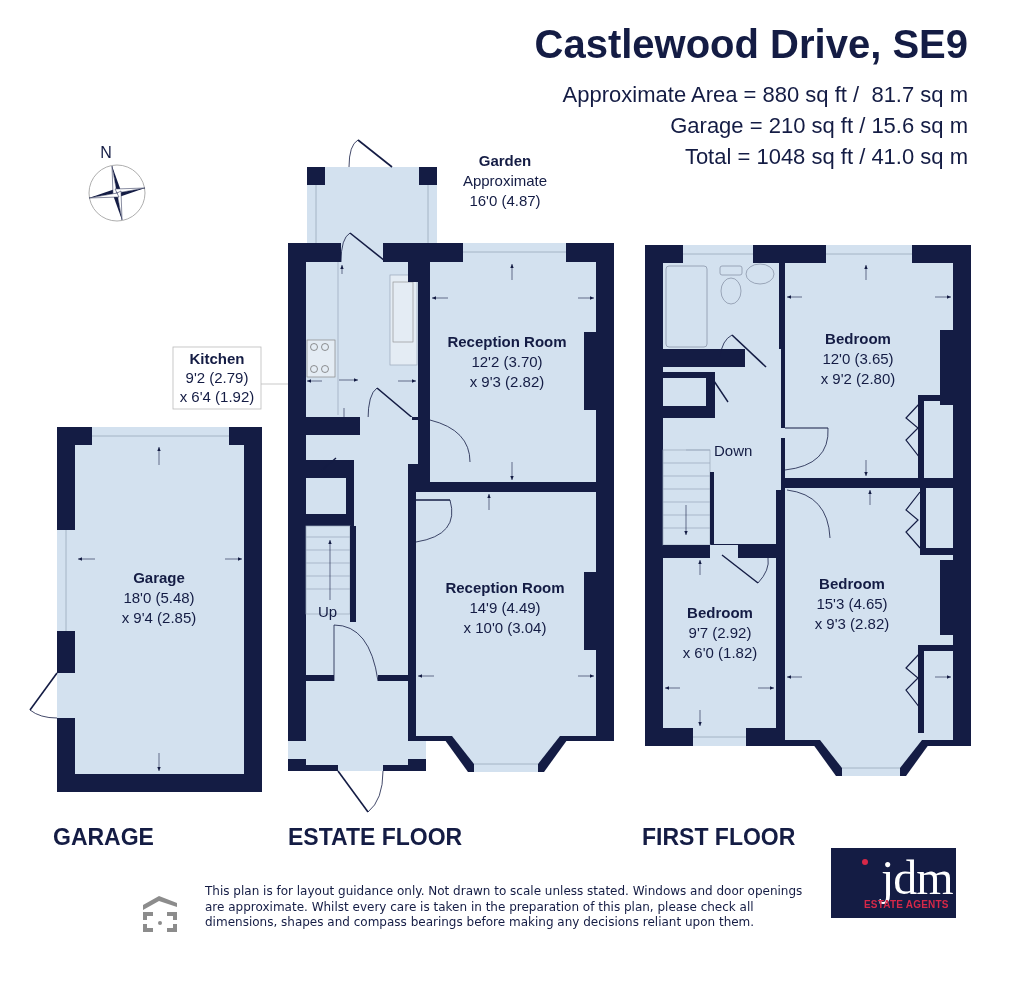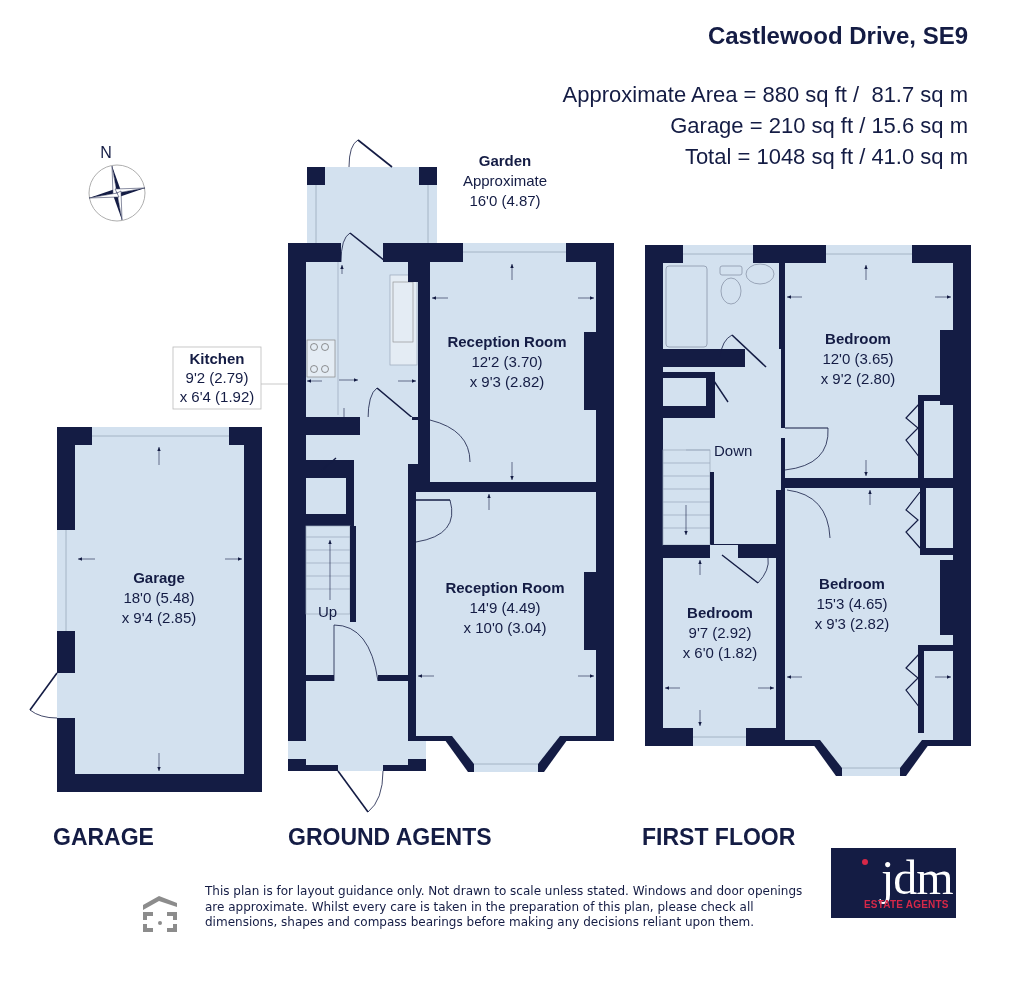--- a/index.html
+++ b/index.html
@@ -1,17 +1,17 @@
 <!DOCTYPE html>
 <html><head>
 <meta charset="utf-8">
 <style>
   html, body { margin: 0; padding: 0; background: #ffffff; }
   body { width: 1020px; height: 986px; position: relative; overflow: hidden; font-family: "Liberation Sans", sans-serif; color: #141c44; }
-  .title { position: absolute; right: 52px; top: 22px; font-size: 24px; font-weight: bold; color: #141c44; letter-spacing: 0; text-align: right; }
+  .title { position: absolute; right: 52px; top: 22px; font-size: 40px; font-weight: bold; color: #141c44; letter-spacing: 0; text-align: right; }
   .area-line { position: absolute; right: 52px; font-size: 22px; color: #141c44; text-align: right; white-space: pre; }
   .l1 { top: 82px; } .l2 { top: 113px; } .l3 { top: 144px; }
   svg.plan { position: absolute; left: 0; top: 0; }
   .room-name { font-family: "Liberation Sans", sans-serif; font-weight: bold; font-size: 15px; fill: #141c44; }
   .room-dim { font-family: "Liberation Sans", sans-serif; font-size: 15px; fill: #141c44; }
   .floor-label { position: absolute; top: 824px; font-size: 23px; font-weight: bold; color: #141c44; }
   .disclaimer { position: absolute; left: 205px; top: 884px; width: 600px; font-family: "DejaVu Sans", sans-serif; font-size: 12px; line-height: 15.5px; color: #141c44; }
   .disclaimer .produced { font-weight: bold; display: block; }
   .logo { position: absolute; left: 831px; top: 848px; width: 125px; height: 70px; background: #141c44; }
   .logo .jdm { position: absolute; left: 18px; top: 2px; font-family: "Liberation Serif", serif; font-size: 48px; color: #ffffff; letter-spacing: -1px; margin-left: 32px; }
@@ -295,21 +295,21 @@
     <rect x="32" y="19" width="4" height="8" fill="#8c8c8c"></rect>
     <circle cx="19" cy="30" r="2" fill="#8c8c8c"></circle>
     <rect x="2" y="35" width="10" height="4" fill="#8c8c8c"></rect>
     <rect x="2" y="31" width="4" height="8" fill="#8c8c8c"></rect>
     <rect x="26" y="35" width="10" height="4" fill="#8c8c8c"></rect>
     <rect x="32" y="31" width="4" height="8" fill="#8c8c8c"></rect>
   </g>
 </svg>
 
 <div class="floor-label" style="left:53px;">GARAGE</div>
-<div class="floor-label" style="left:288px;">GROUND AGENTS</div>
+<div class="floor-label" style="left:288px;">ESTATE FLOOR</div>
 <div class="floor-label" style="left:642px;">FIRST FLOOR</div>
 
 <div class="disclaimer">
   <span>This plan is for layout guidance only. Not drawn to scale unless stated. Windows and door openings are approximate. Whilst every care is taken in the preparation of this plan, please check all dimensions, shapes and compass bearings before making any decisions reliant upon them.</span>
 </div>
 
 <div class="logo">
   <span class="jdm">jdm</span>
   <span class="dot"></span>
   <span class="sub">ESTATE AGENTS</span>

